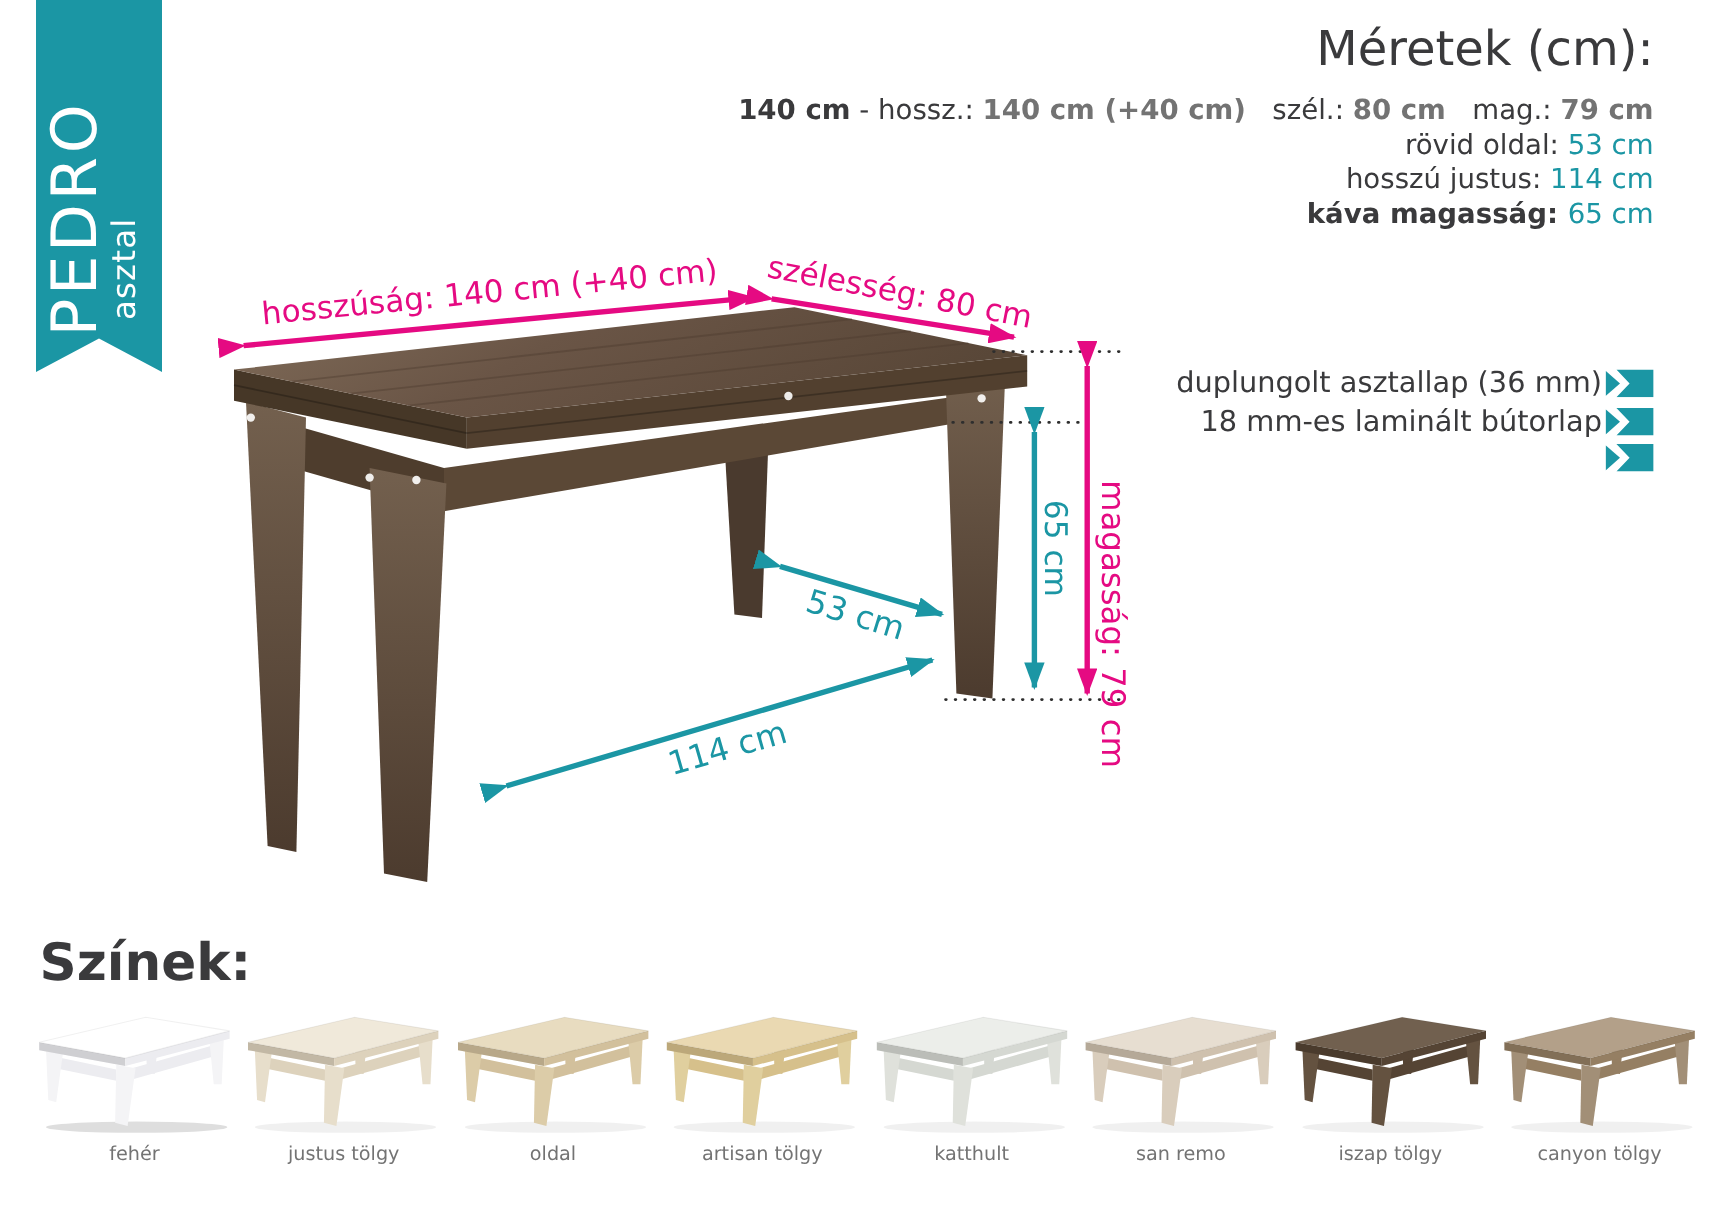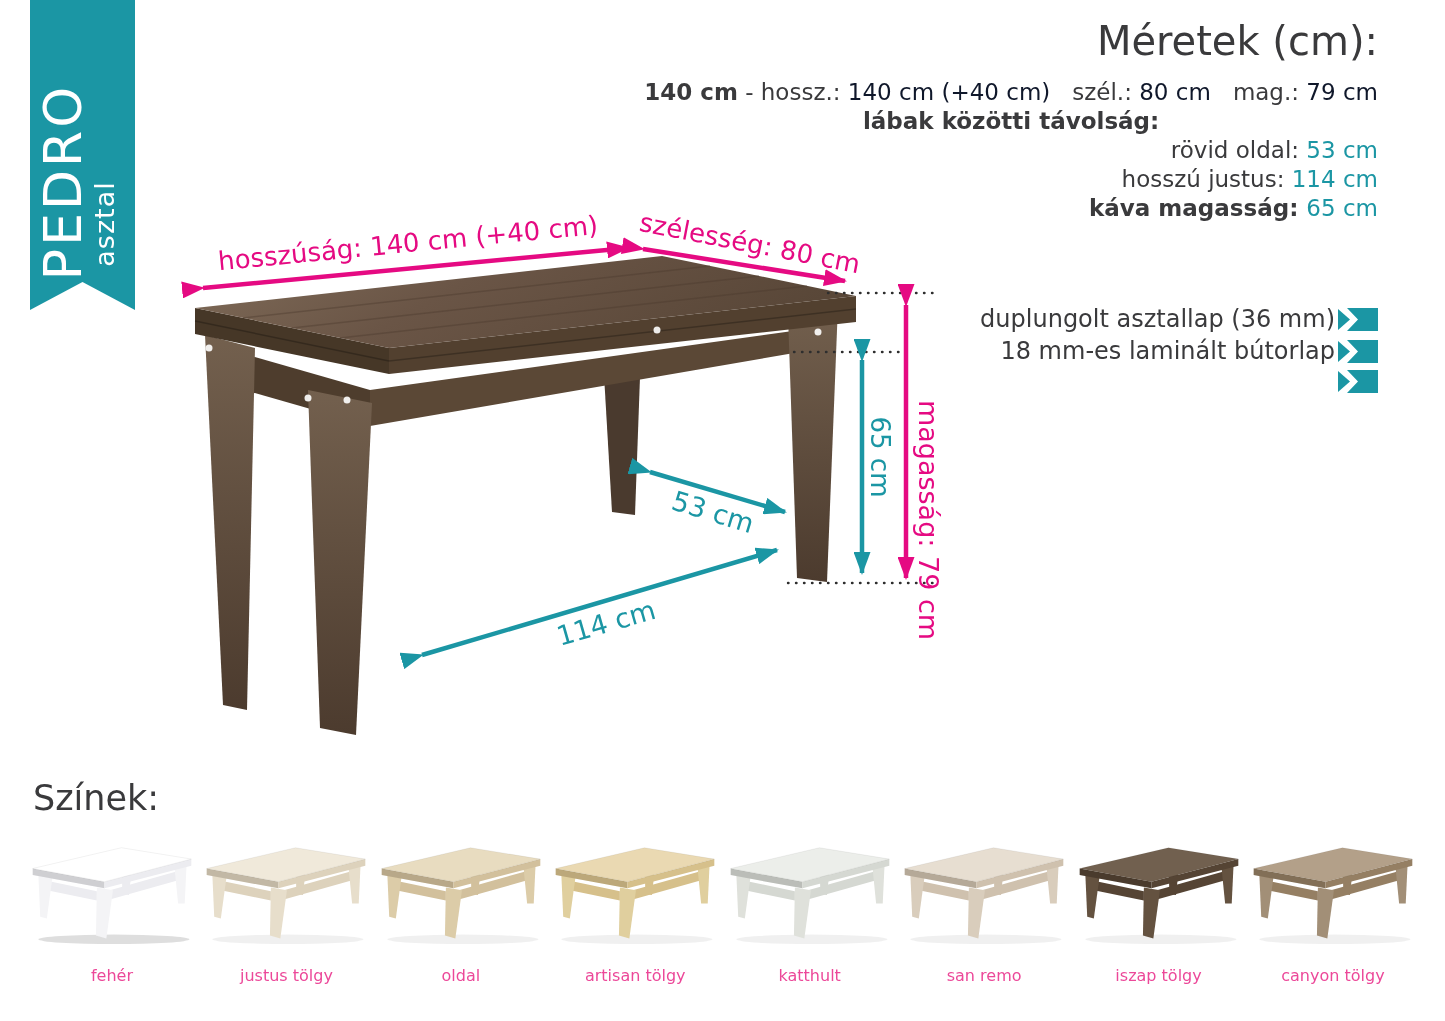--- a/index.html
+++ b/index.html
@@ -12,59 +12,58 @@
             clip-path:polygon(0 0,100% 0,100% 100%,50% 91%,0 100%); }
   .ribbon-title { position:absolute; left:33px; top:182px; transform:translate(-50%,-50%) rotate(-90deg);
                   color:#fff; font-size:52px; letter-spacing:3px; white-space:nowrap; }
   .ribbon-sub { position:absolute; left:74px; top:224px; transform:translate(-50%,-50%) rotate(-90deg);
                 color:#fff; font-size:27px; letter-spacing:1px; white-space:nowrap; }
 
   
   .specs { position:absolute; right:67px; top:18px; text-align:right; white-space:nowrap; }
   .specs-title { font-size:40px; font-weight:normal; margin-bottom:14px; }
   .spec-line { font-size:23px; line-height:29px; }
-  .b { font-weight:bold;text-align:center; }
-  .pink { color:#0f172a; }
+  .b { font-weight:bold; }
+  .pink { color:#737373;font-weight:bold; }
   .teal-t { color:#1b96a4; }
   .gap { margin-left:22px; }
 
   
   .features { position:absolute; right:67px; top:306px; }
   .feature-row { display:flex; justify-content:flex-end; align-items:center; gap:3px; margin-bottom:5px; }
   .feature-label { font-size:24px; line-height:27px; }
   .flag { width:40px; height:23px; flex:0 0 auto; }
 
   
   .diagram-svg { position:absolute; left:180px; top:205px; width:770px; height:550px; }
   .diagram-svg text { font-family:"DejaVu Sans", sans-serif; }
   .lbl-pink { fill:#e50a82; }
   .lbl-teal { fill:#1b96a4; }
 
   
-  .colors-title { position:absolute; left:33px; top:778px; font-size:35px; font-weight:normal; }
+  .colors-title { position:absolute; left:33px; top:778px; font-size:43px; font-weight:bold; }
   .swatch-row { position:absolute; left:0; right:0; top:842px; display:flex; justify-content:space-between; padding:0 26px; }
   .swatch { width:172px; text-align:center; }
   .swatch svg { width:170px; height:104px; display:block; margin:0 auto; }
-  .swatch-label { font-size:16px; color:#ec4899; margin-top:20px; white-space:nowrap; }
+  .swatch-label { font-size:16px; color:#737373; margin-top:6px; white-space:nowrap; }
   .sh { fill:#000; opacity:var(--shadow,0.05); }
 </style>
 </head>
 <body>
 
 <div class="canvas">
 
   <div class="ribbon">
     <div class="ribbon-title">PEDRO</div>
     <div class="ribbon-sub">asztal</div>
   </div>
 
   <div class="specs">
     <div class="specs-title">Méretek (cm):</div>
     <div class="spec-line"><span class="b">140 cm</span><span> - </span><span>hossz.: </span><span class="pink">140 cm (+40 cm)</span><span class="gap">szél.: </span><span class="pink">80 cm</span><span class="gap">mag.: </span><span class="pink">79 cm</span></div>
-    <div class="spec-line b">lábak közötti távolság:</div>
     <div class="spec-line"><span>rövid oldal: </span><span class="teal-t">53 cm</span></div>
     <div class="spec-line"><span>hosszú justus: </span><span class="teal-t">114 cm</span></div>
     <div class="spec-line"><span class="b">káva magasság: </span><span class="teal-t">65 cm</span></div>
   </div>
 
   <div class="features">
     <div class="feature-row">
       <span class="feature-label">duplungolt asztallap (36 mm)</span>
       <svg class="flag" viewBox="0 0 40 23">
           <polygon points="0,1 12,11.5 0,22" fill="#1b96a4"></polygon>

